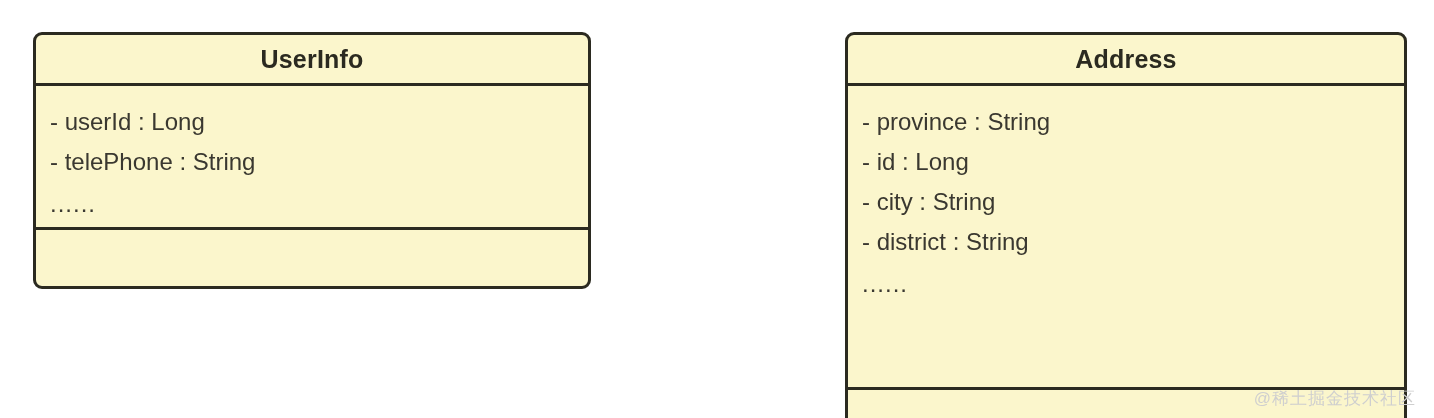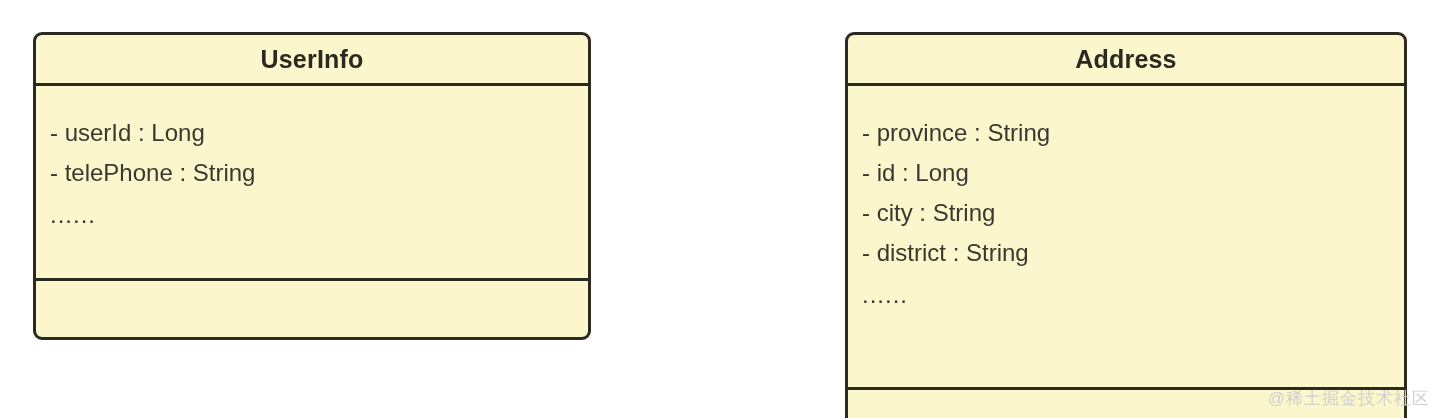--- a/index.html
+++ b/index.html
@@ -25,40 +25,40 @@
     position: absolute;
     box-sizing: border-box;
     background: #fbf6cc;
     border: 3px solid #2b2a20;
     border-radius: 9px;
     display: flex;
     flex-direction: column;
     overflow: hidden;
   }
 
-  .uml-class.left  { left: 33px;  top: 32px; width: 558px; height: 308px; }
+  .uml-class.left  { left: 33px;  top: 32px; width: 558px; height: 257px; }
   .uml-class.right { left: 845px; top: 32px; width: 562px; height: 417px; }
 
   .class-title {
     height: 51px;
     flex: 0 0 51px;
     display: flex;
     align-items: center;
     justify-content: center;
     font-size: 25px;
     font-weight: bold;
     color: #2b2a20;
     letter-spacing: 0.2px;
     border-bottom: 3px solid #2b2a20;
     box-sizing: border-box;
   }
 
   .class-attributes {
     flex: 1 1 auto;
-    padding: 27px 0 0 14px;
+    padding: 16px 0 0 14px;
     box-sizing: border-box;
     border-bottom: 3px solid #2b2a20;
   }
 
   .attr-row {
     font-size: 24px;
     line-height: 40px;
     color: #3a3830;
     white-space: pre;
   }
@@ -71,21 +71,21 @@
 
   .class-methods {
     flex: 0 0 56px;
     height: 56px;
     box-sizing: border-box;
     padding: 8px 0 0 14px;
   }
 
   #watermark {
     position: absolute;
-    right: 4px;
+    right: 18px;
     bottom: 8px;
     font-size: 17px;
     color: #cfcfcf;
     letter-spacing: 1px;
     white-space: nowrap;
     user-select: none;
   }
 </style>
 </head>
 <body>

